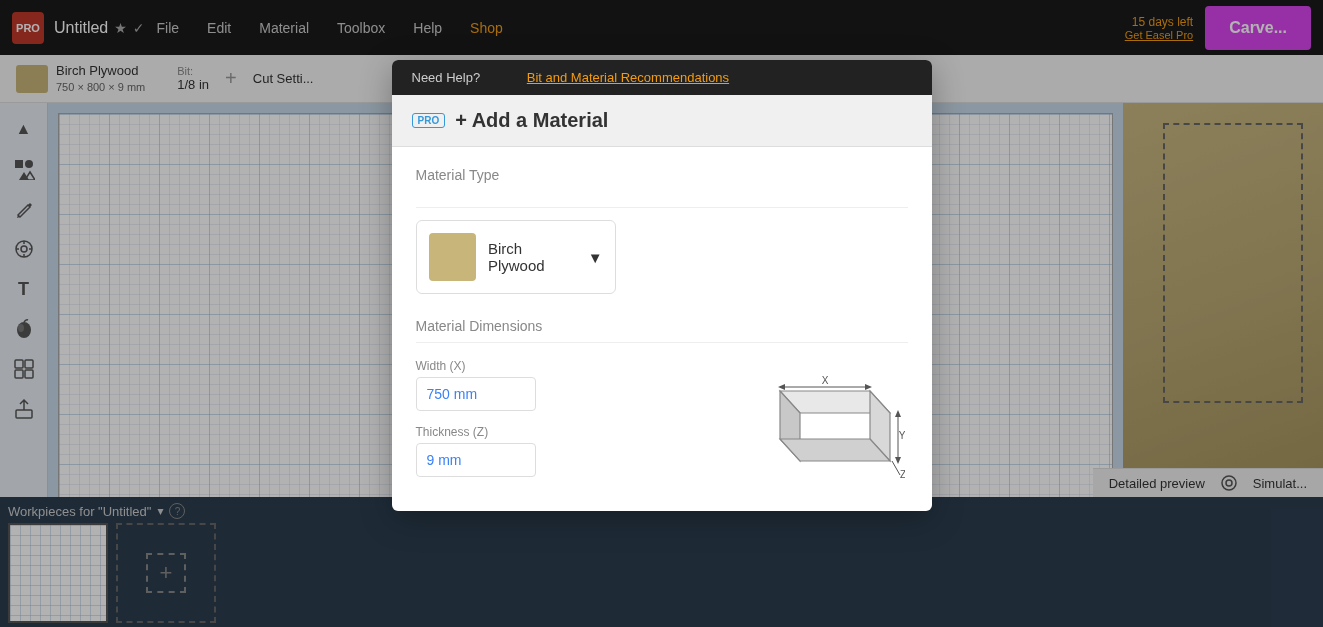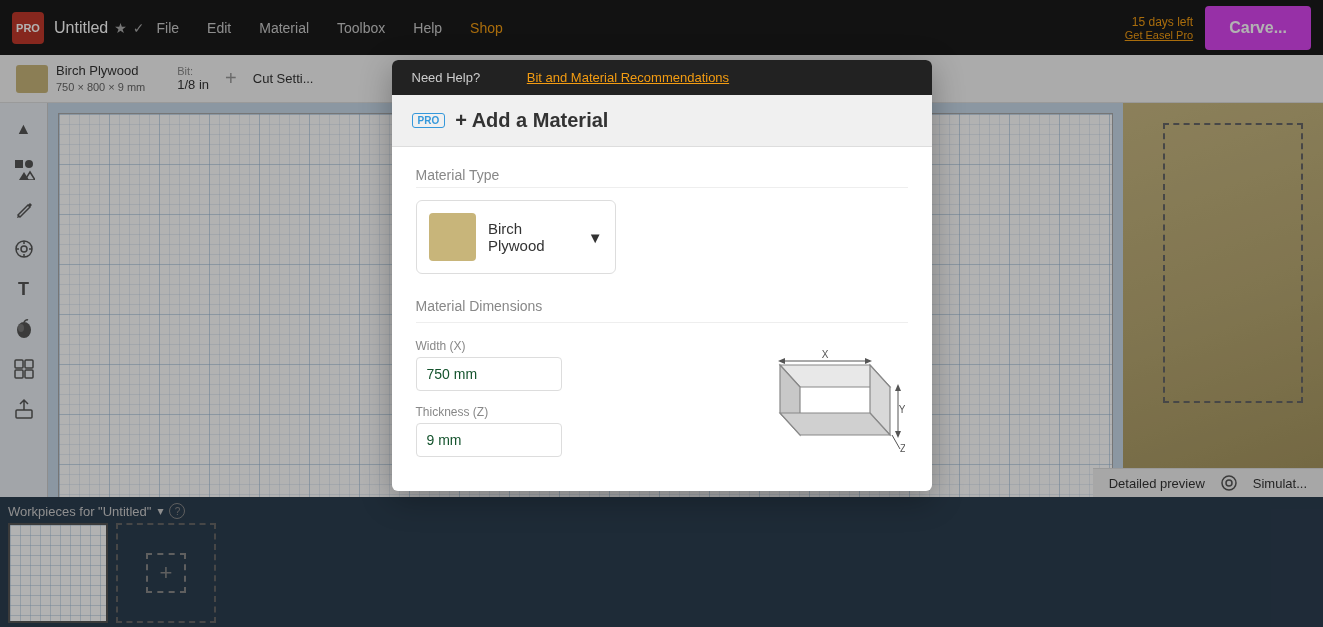--- a/index.html
+++ b/index.html
@@ -259,21 +259,21 @@
       color: #333;
     }
     .modal-body {
       padding: 20px 24px;
       overflow-y: auto;
     }
     .section-label {
       font-size: 14px;
       color: #888;
       margin-bottom: 12px;
-      padding-bottom: 4px;
+      padding-bottom: 24px;
       border-bottom: 1px solid #eee;
     }
     .material-selector {
       display: flex; align-items: center; gap: 12px;
       margin-bottom: 24px;
       padding: 12px;
       border: 1.5px solid #ddd;
       border-radius: 6px;
       width: 200px;
       cursor: pointer;
@@ -288,33 +288,33 @@
       display: flex; align-items: center; gap: 6px;
     }
     .section-label-dims {
       font-size: 14px; color: #888;
       margin-bottom: 16px;
       padding-bottom: 8px;
       border-bottom: 1px solid #eee;
     }
     .dims-layout {
       display: flex; gap: 16px;
-      align-items: center;
+      align-items: flex-end;
     }
     .dims-fields { flex: 1; }
     .field-group { margin-bottom: 14px; }
     .field-label {
       font-size: 12px; color: #888; margin-bottom: 4px;
     }
     .field-input {
-      width: 146px;
+      width: 120px;
       padding: 8px 10px;
       border: 1.5px solid #ddd;
       border-radius: 4px;
-      font-size: 14px; color: #14532d;
+      font-size: 14px; color: #3b82f6;
       background: white;
     }
     .dims-diagram {
       width: 160px;
       display: flex; align-items: center; justify-content: center;
     }
     .workpiece-header {
       display: flex; align-items: center; gap: 6px;
       padding: 6px 8px 4px;
       color: #ccc; font-size: 13px;

